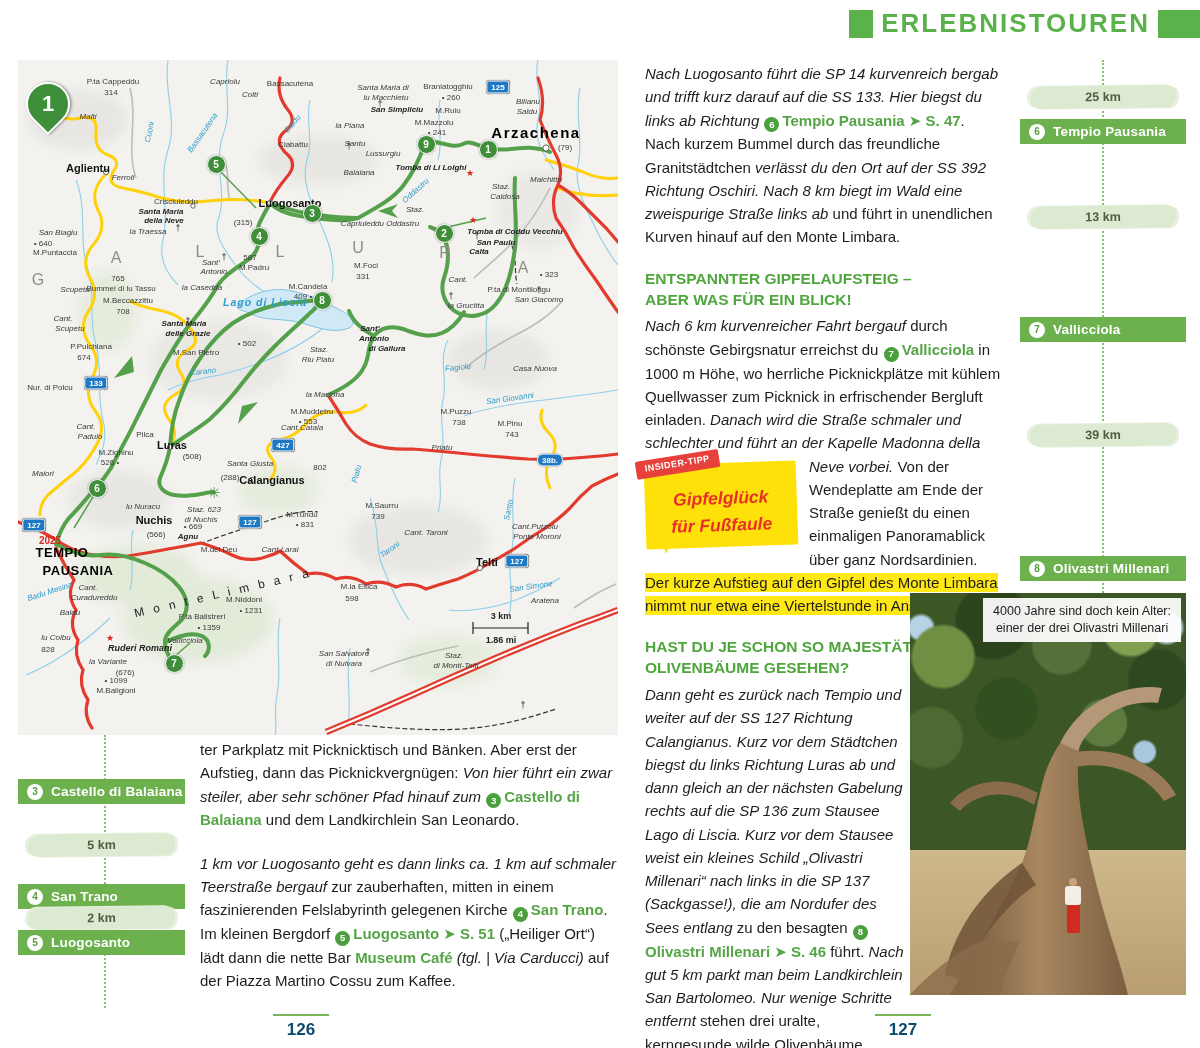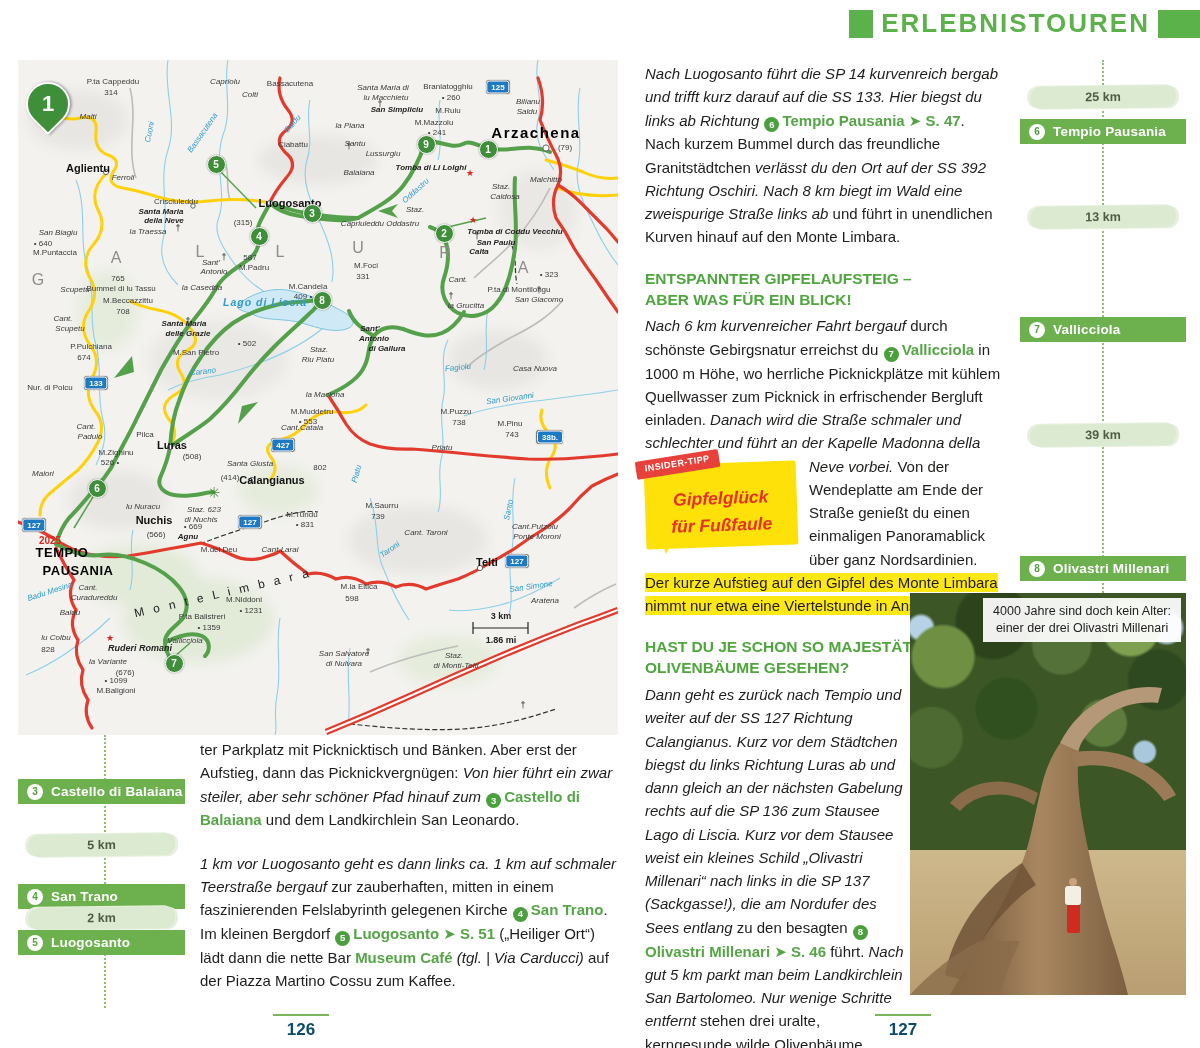--- a/index.html
+++ b/index.html
@@ -281,21 +281,21 @@
       <div class="ml ml-it" style="left: 72px; top: 377px;">Padulo</div>
       <div class="ml ml-pk" style="left: 127px; top: 375px;">Pilca</div>
       <div class="ml ml-town" style="left: 154px; top: 385px;">Luras</div>
       <div class="ml ml-pr" style="left: 152px; top: 397px;">(508)</div>
       <div class="ml ml-pk" style="left: 98px; top: 393px;">M.Zighinu</div>
       <div class="ml ml-pk" style="left: 92px; top: 403px;">526 •</div>
       <div class="ml ml-it" style="left: 25px; top: 414px;">Maiori</div>
       <div class="ml ml-town" style="left: 136px; top: 460px;">Nuchis</div>
       <div class="ml ml-it" style="left: 232px; top: 404px;">Santa Giusta</div>
       <div class="ml ml-town" style="left: 254px; top: 420px;">Calangianus</div>
-      <div class="ml ml-pr" style="left: 190px; top: 418px;">(414)</div>
+      <div class="ml ml-pr" style="left: 190px; top: 418px;">(288)</div>
       <div class="ml ml-it" style="left: 125px; top: 447px;">lu Nuracu</div>
       <div class="ml ml-it" style="left: 186px; top: 450px;">Staz.  623</div>
       <div class="ml ml-it" style="left: 183px; top: 460px;">di Nuchis</div>
       <div class="ml ml-pr" style="left: 116px; top: 475px;">(566)</div>
       <div class="ml ml-pk" style="left: 175px; top: 467px;">• 669</div>
       <div class="ml ml-itb" style="left: 170px; top: 477px;">Agnu</div>
       <div class="ml ml-pk" style="left: 201px; top: 490px;">M.del Deu</div>
       <div class="ml ml-it" style="left: 262px; top: 490px;">Cant.Larai</div>
       <div class="ml ml-pk" style="left: 284px; top: 455px;">M.Tundu</div>
       <div class="ml ml-pk" style="left: 287px; top: 465px;">• 831</div>
@@ -425,21 +425,21 @@
       <div class="wpt" style="left: 78px; top: 427px;">6</div>
       <div class="wpt" style="left: 155px; top: 602px;">7</div>
       <div class="wpt" style="left: 303px; top: 239px;">8</div>
       <div class="wpt" style="left: 407px; top: 83px;">9</div>
       <div class="shield" style="left: 480px; top: 27px;">125</div>
       <div class="shield" style="left: 78px; top: 323px;">133</div>
       <div class="shield" style="left: 265px; top: 385px;">427</div>
       <div class="shield" style="left: 16px; top: 465px;">127</div>
       <div class="shield" style="left: 232px; top: 462px;">127</div>
       <div class="shield" style="left: 499px; top: 501px;">127</div>
-      <div class="shield" style="left: 532px; top: 377px;">38b.</div>
+      <div class="shield" style="left: 532px; top: 400px; border-radius: 6px;">38b.</div>
     </div>
   <div class="map-pin">
     <span>1</span>
   </div>
 </div>
 
 <div class="sidebar left">
   <div class="dotline" style="left:86px;top:735px;height:273px;"></div>
   <div id="side-left">
       <div class="stop" style="top: 779px;">

